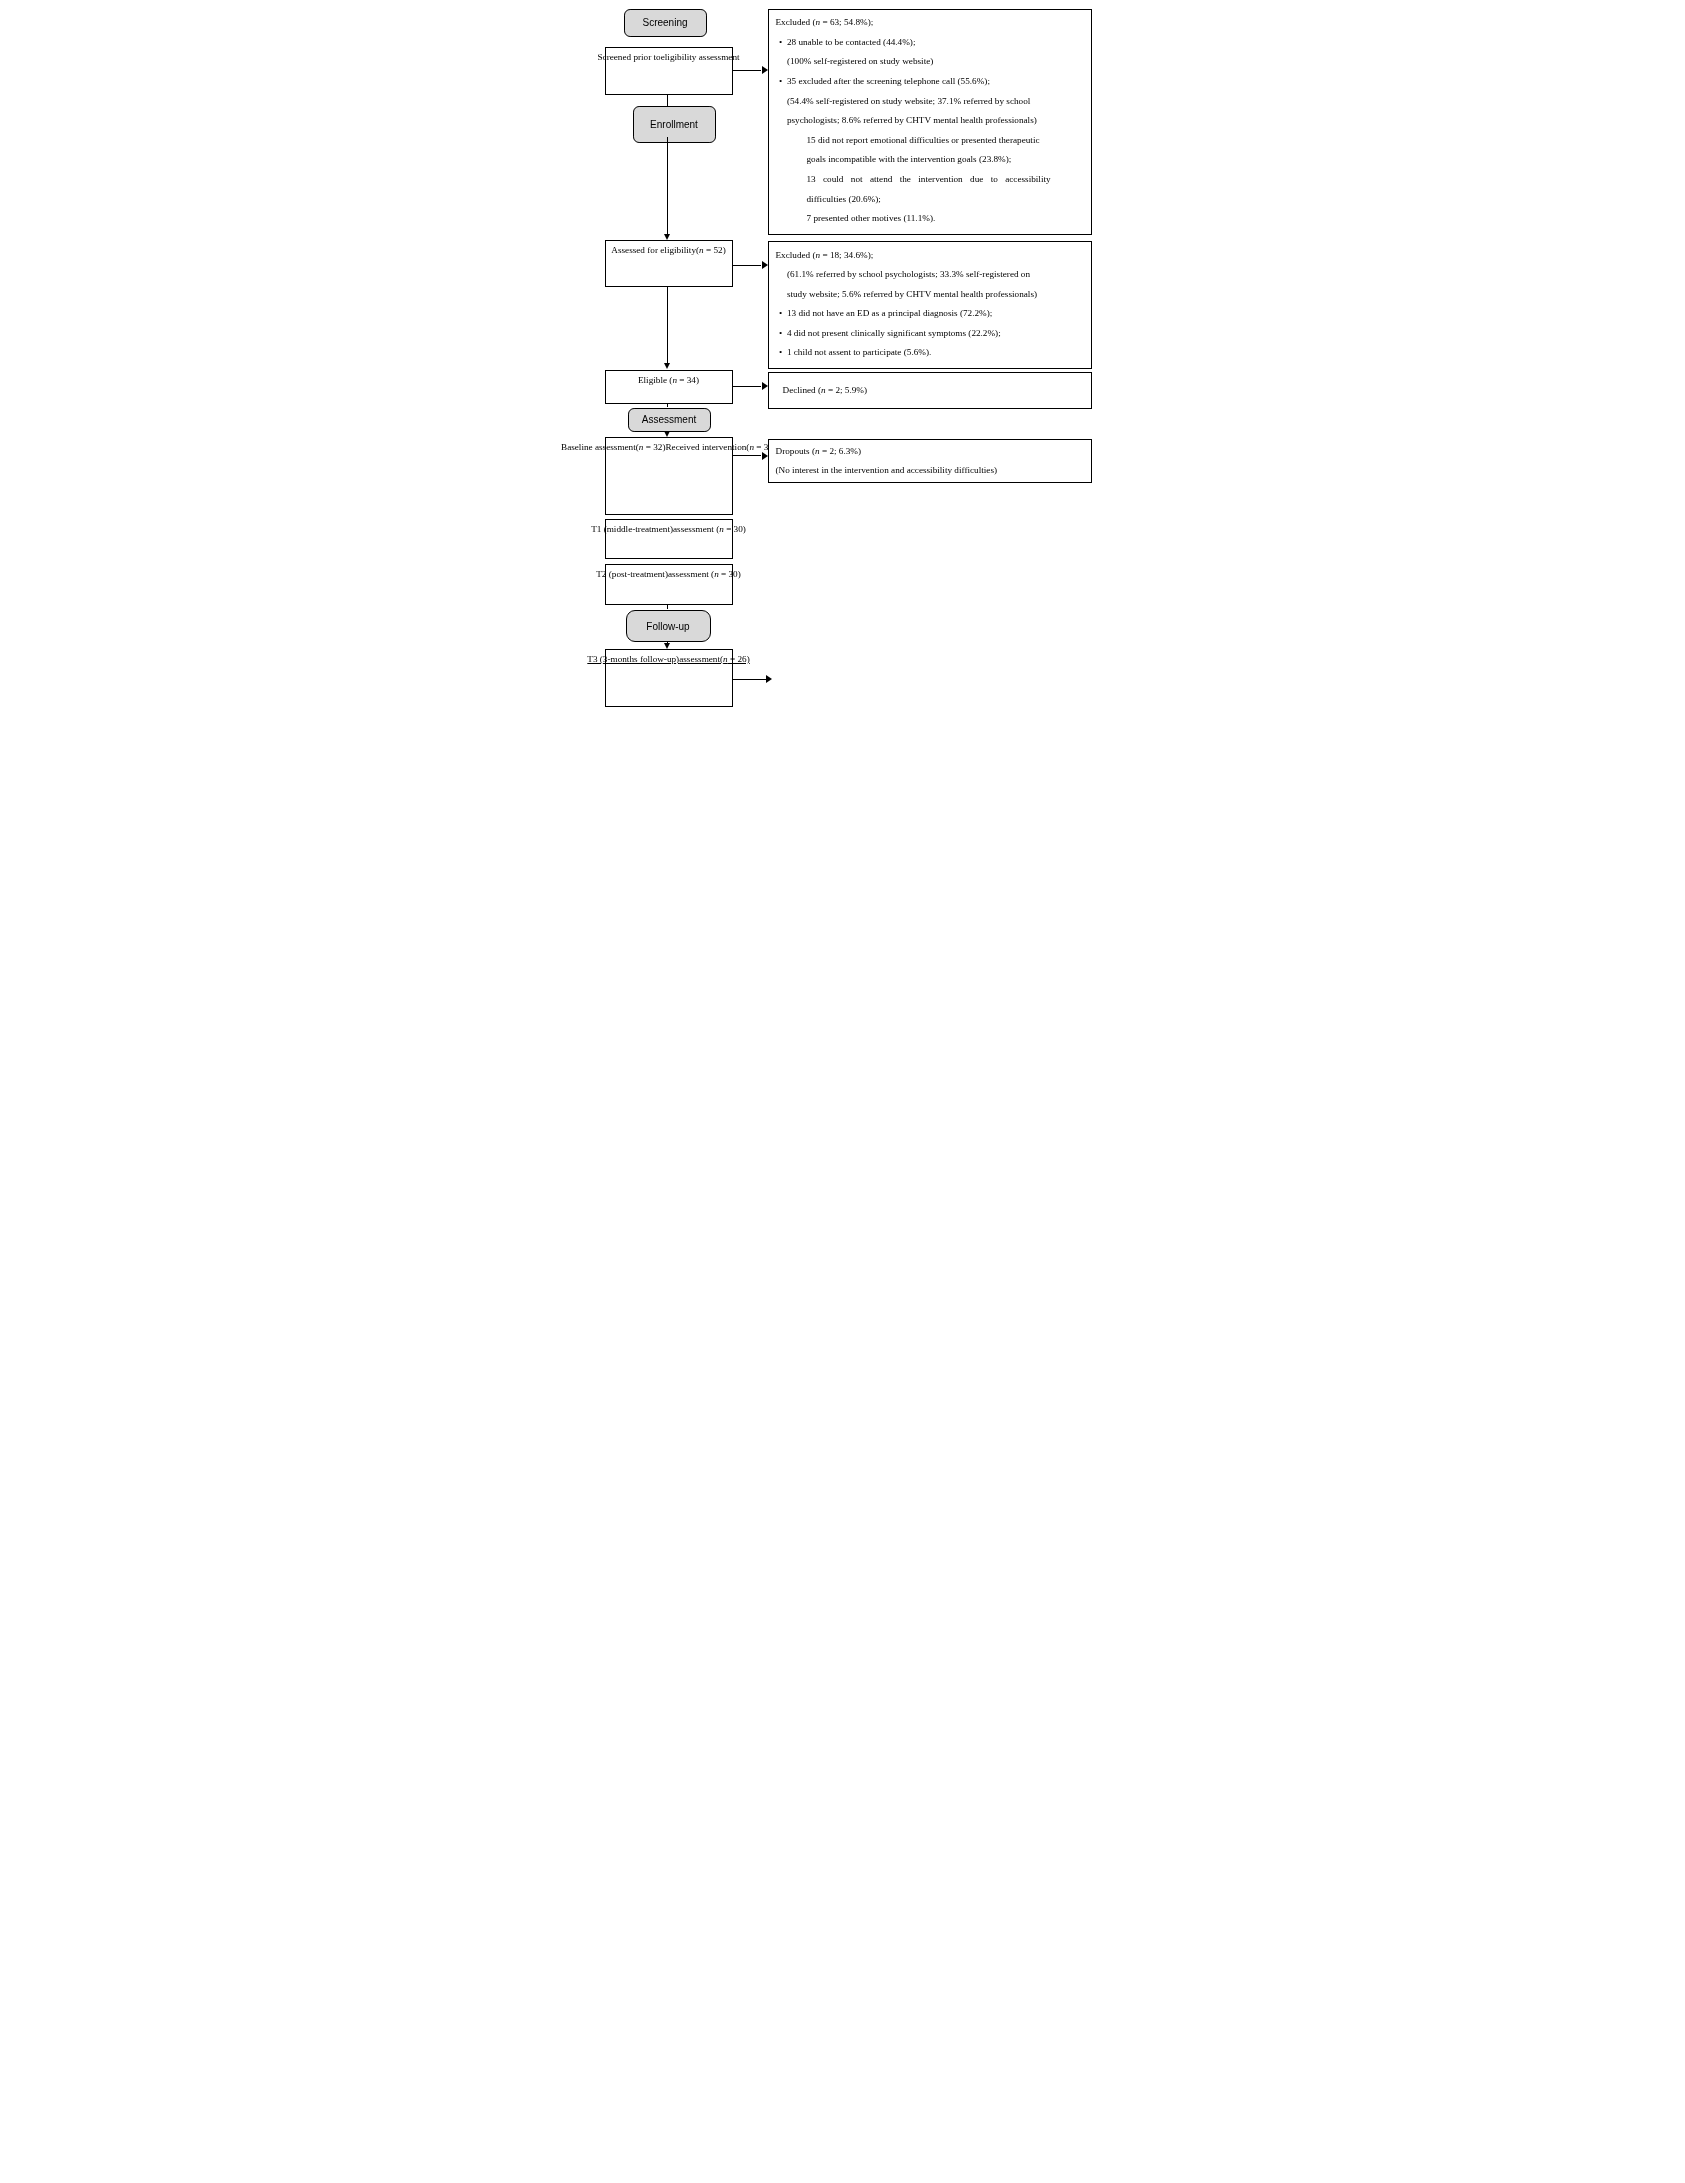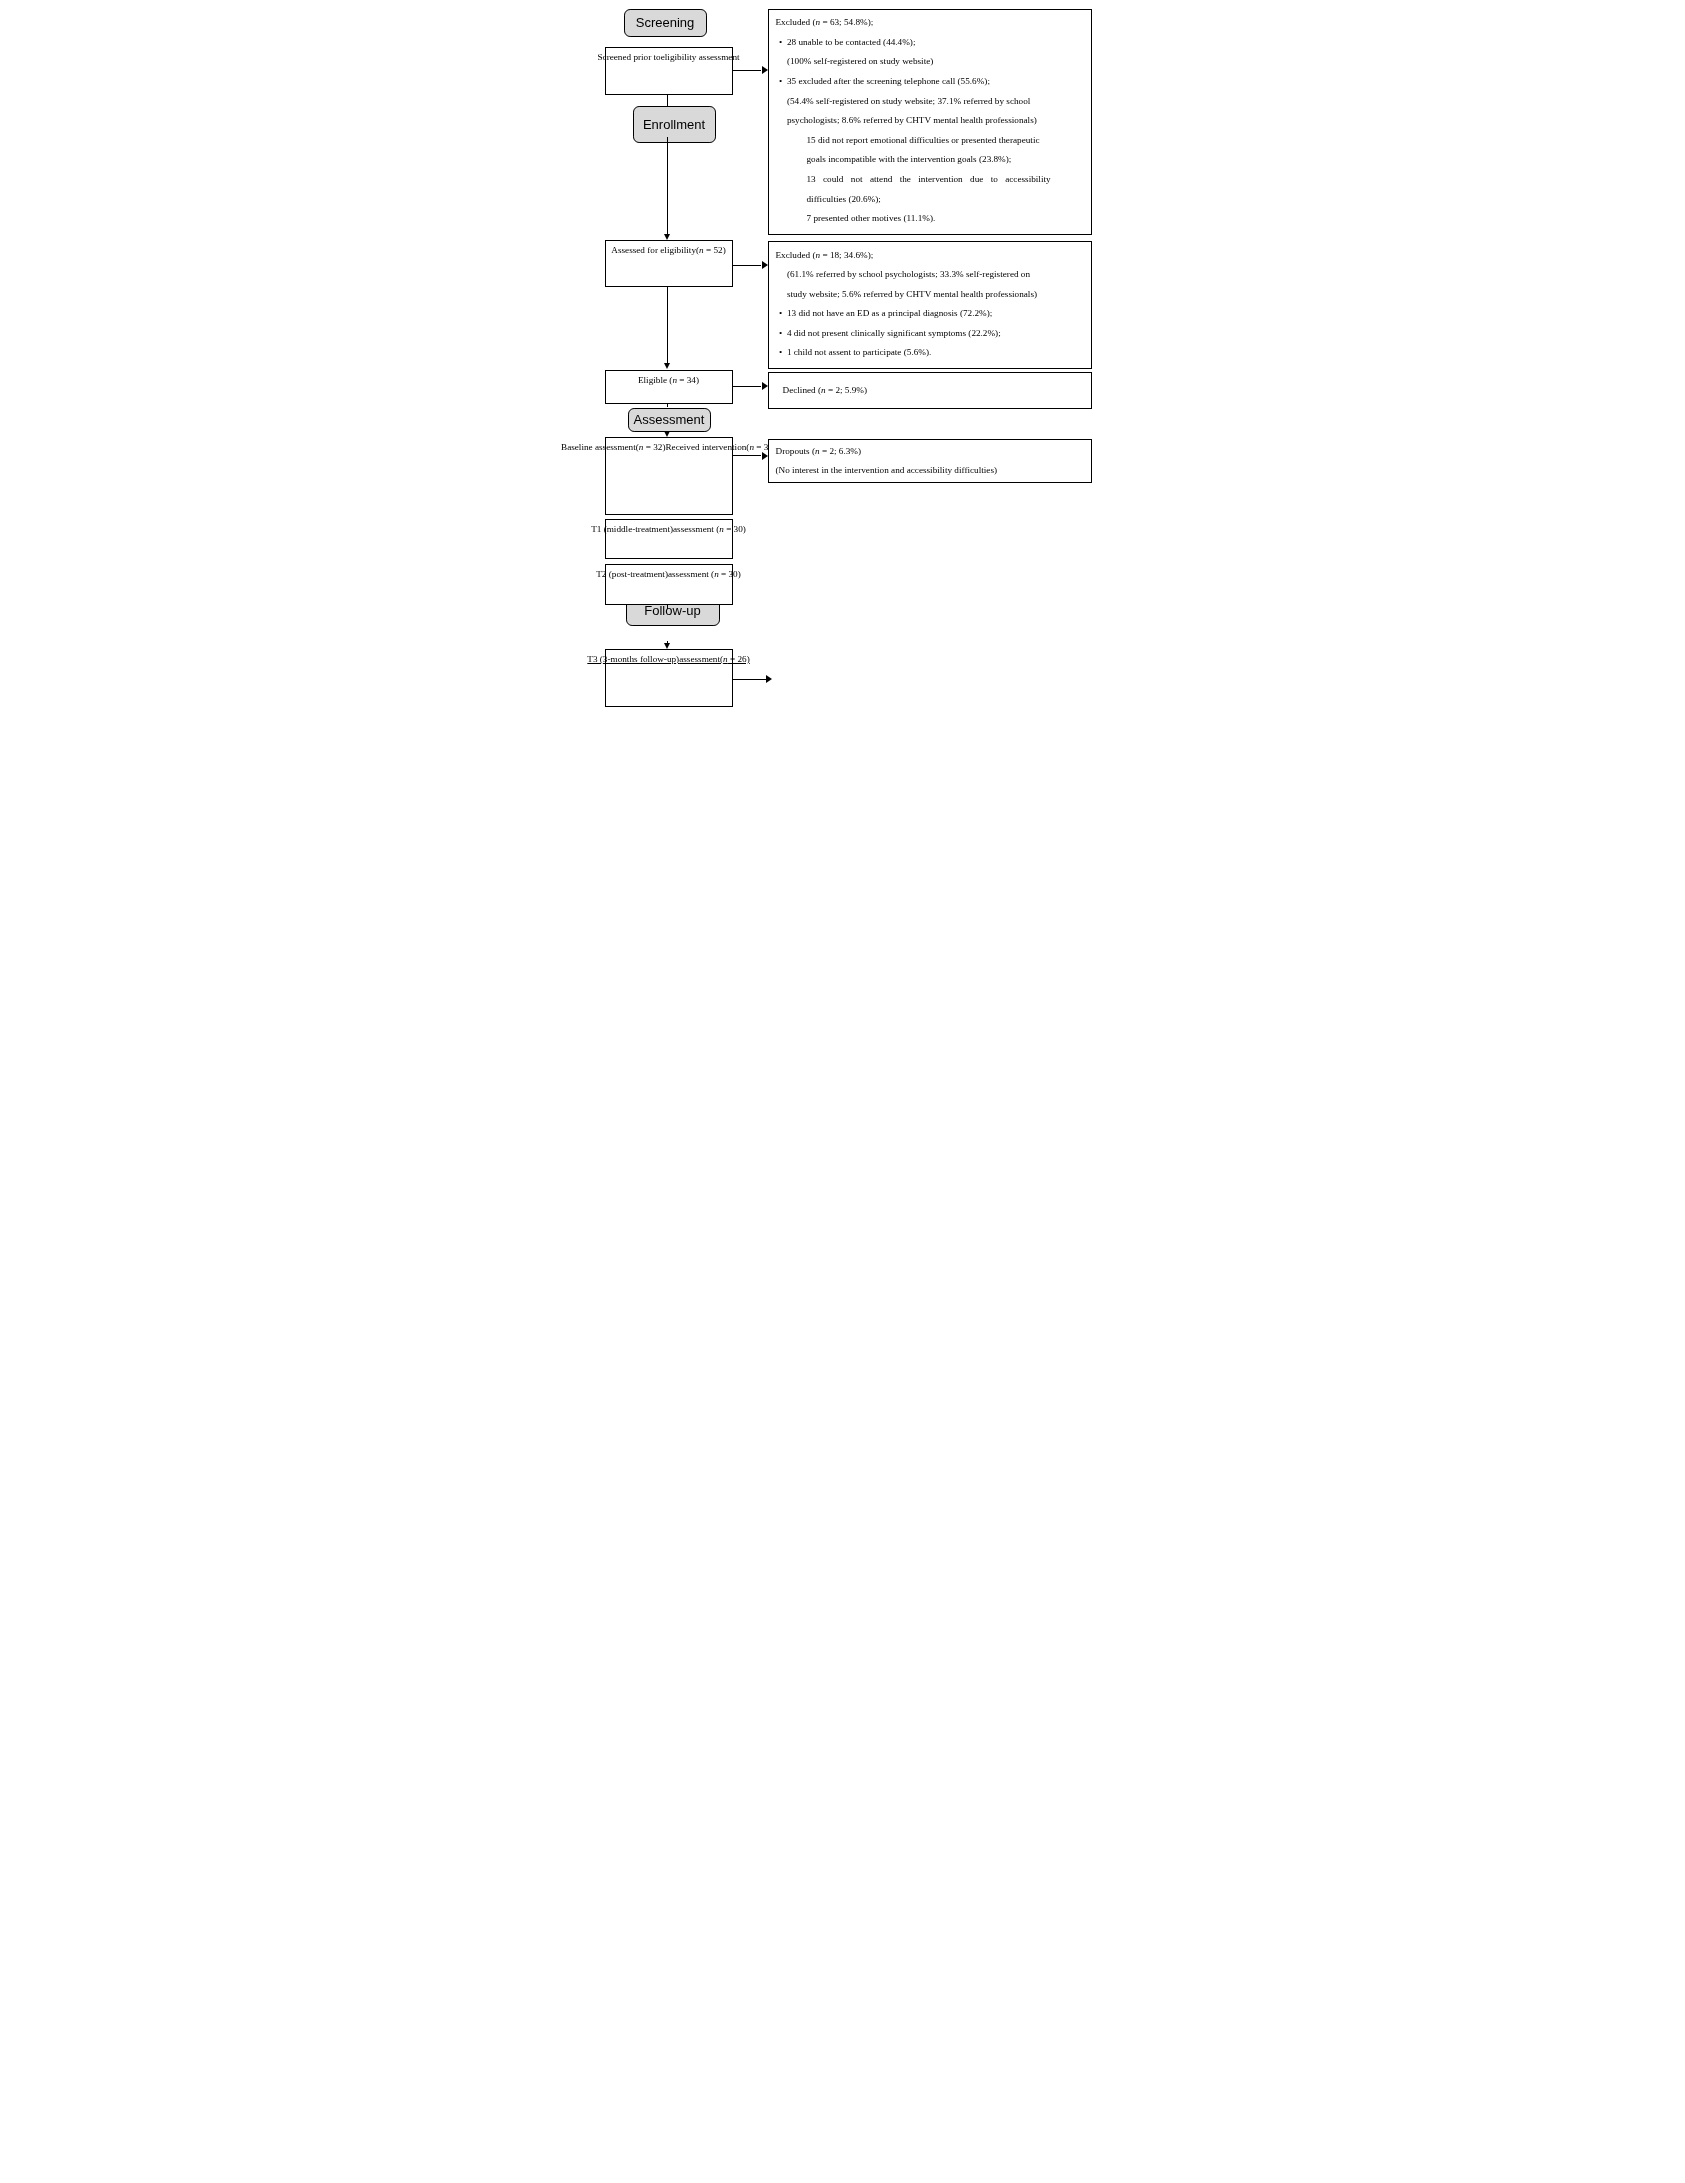--- a/index.html
+++ b/index.html
@@ -13,21 +13,21 @@
   }
   
   .stage{
     position:absolute;
     box-sizing:border-box;
     background:#d9d9d9;
     border:1.1px solid #000;
     border-radius:6.1px;
     display:flex;align-items:center;justify-content:center;
     font-family:"Liberation Sans", sans-serif;
-    font-size:13px;
+    font-size:10px;
   }
   
   .box{
     position:absolute;
     box-sizing:border-box;
     background:#ffffff;
     border:0.9px solid #000;
     font-size:9.2px;
   }
   .lbox .lines{
@@ -63,21 +63,21 @@
 
   <div class="stage" style="left:34px;top:8.7px;width:83px;height:28px;">
     <span>Screening</span>
   </div>
   <div class="stage" style="left:43px;top:106px;width:83px;height:37px;">
     <span>Enrollment</span>
   </div>
   <div class="stage" style="left:38px;top:408px;width:83px;height:23.6px;">
     <span>Assessment</span>
   </div>
-  <div class="stage" style="left:36px;top:594px;width:94px;height:32px;">
+  <div class="stage" style="left:36px;top:610px;width:85px;height:32px;border-radius:9px;">
     <span>Follow-up</span>
   </div>
 
   <div class="box lbox" style="left:15px;top:47px;width:128px;height:48px;">
     <div class="lines">
         <div class="line">Screened prior to</div>
         <div class="line">eligibility assessment</div>
       </div>
   </div>
   <div class="box lbox" style="left:15px;top:240px;width:128px;height:47px;">

